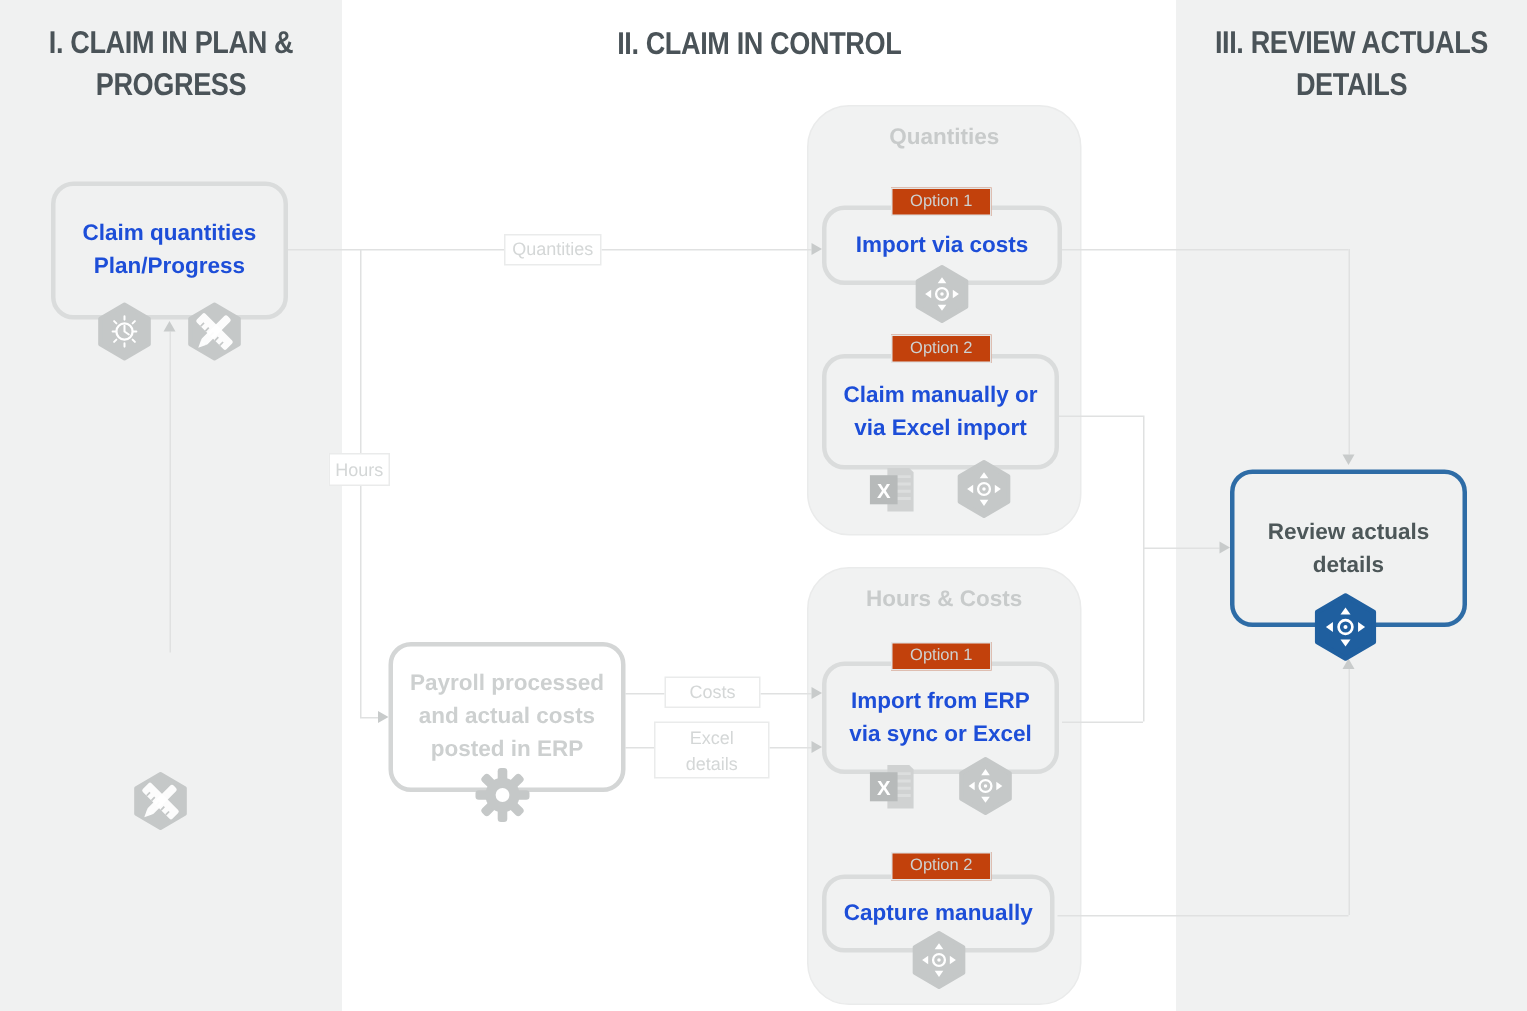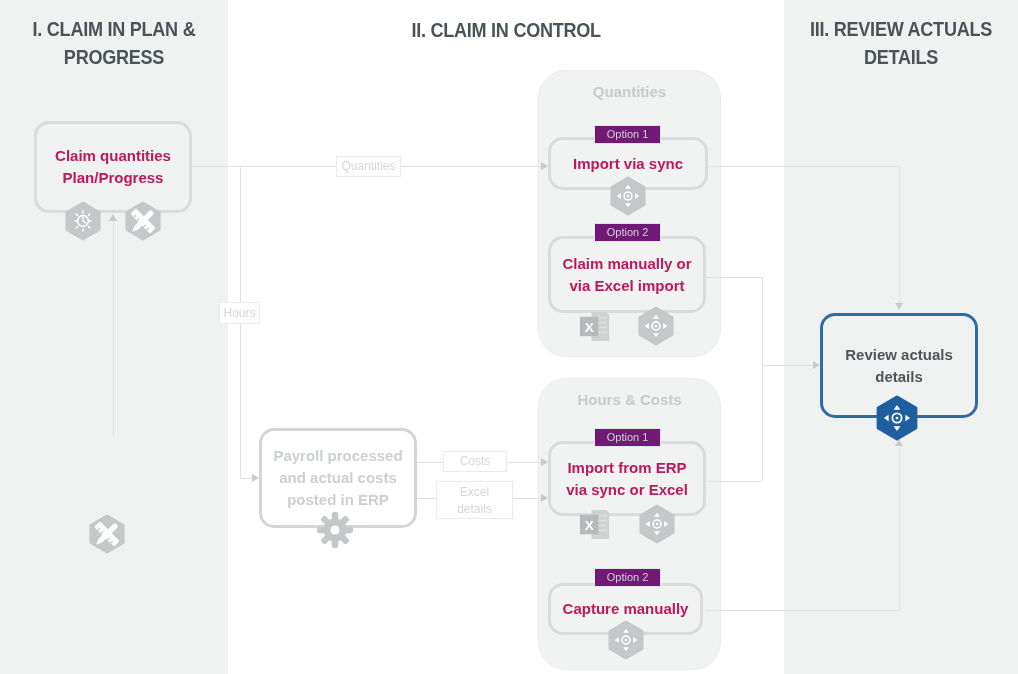--- a/index.html
+++ b/index.html
@@ -4,24 +4,24 @@
 <style>
   html,body{margin:0;padding:0;}
   body{font-family:"Liberation Sans", sans-serif;}
   .canvas{position:relative;width:1018px;height:674px;background:#ffffff;overflow:hidden;}
   .band{position:absolute;top:0;height:674px;background:#f0f1f1;}
   .colheader{position:absolute;text-align:center;font-weight:bold;font-size:21px;line-height:28px;color:#4a5358;}
   .colheader .cond{display:inline-block;transform:scaleX(0.86);transform-origin:50% 50%;letter-spacing:-0.3px;white-space:pre-line;}
   .group{position:absolute;background:#f1f2f2;border:1px solid #eaebeb;border-radius:28px;}
   .grouptitle{position:absolute;left:0;right:0;top:12px;text-align:center;font-weight:bold;font-size:15px;color:#c8cbcb;}
   .box{position:absolute;display:flex;align-items:center;justify-content:center;text-align:center;font-weight:bold;font-size:15px;line-height:22px;border-radius:15px;box-sizing:border-box;padding:4px 10px;}
-  .box-faded{border:3px solid #dadcdc;color:#be185d;}
+  .box-faded{border:3px solid #dadcdc;color:#1d4ed8;}
   .box-payroll{border:3px solid #d4d6d6;background:#ffffff;color:#cdd0d0;}
   .box-active{border:3px solid #2e6ca6;color:#4d5759;}
-  .optlabel{position:absolute;box-sizing:border-box;background:#701a75;border:1px solid #e3e4e4;text-align:center;font-size:11px;line-height:17px;color:#ced1d1;z-index:5;}
+  .optlabel{position:absolute;box-sizing:border-box;background:#c2410c;border:1px solid #e3e4e4;text-align:center;font-size:11px;line-height:17px;color:#ced1d1;z-index:5;}
   .hline{position:absolute;height:1px;background:#e0e1e1;z-index:1;}
   .vline{position:absolute;width:1px;background:#e0e1e1;z-index:1;}
   .linelabel{position:absolute;box-sizing:border-box;background:#ffffff;border:1px solid #eaebeb;text-align:center;font-size:12px;line-height:17px;color:#d4d7d7;z-index:4;}
   .arr{position:absolute;width:0;height:0;z-index:2;}
   .arr-r{border-top:4px solid transparent;border-bottom:4px solid transparent;border-left:7px solid #c8cbcb;}
   .arr-d{border-left:4px solid transparent;border-right:4px solid transparent;border-top:7px solid #c8cbcb;}
   .arr-u{border-left:4px solid transparent;border-right:4px solid transparent;border-bottom:7px solid #c8cbcb;}
   .icon{position:absolute;z-index:6;}
   .icon-gray{color:#c5c8c8;}
   .icon-blue{color:#1f5f9f;}
@@ -132,21 +132,21 @@
   <div class="box box-faded" style="left:34px;top:121px;width:158px;height:92px;z-index:3;">Claim quantities Plan/Progress</div>
 
   <div class="group" style="left:538px;top:70px;width:181px;height:285px;">
     <div class="grouptitle">Quantities</div>
   </div>
   <div class="group" style="left:538px;top:378px;width:181px;height:290px;">
     <div class="grouptitle">Hours &amp; Costs</div>
   </div>
 
   <div class="optlabel" style="left:594px;top:125px;width:67px;height:19px;">Option 1</div>
-  <div class="box box-faded" style="left:548px;top:137px;width:160px;height:53px;z-index:3;">Import via sync</div>
+  <div class="box box-faded" style="left:548px;top:137px;width:160px;height:53px;z-index:3;">Import via costs</div>
 
   <div class="optlabel" style="left:594px;top:223px;width:67px;height:19px;">Option 2</div>
   <div class="box box-faded" style="left:548px;top:236px;width:158px;height:77px;z-index:3;">Claim manually or via Excel import</div>
 
   <div class="optlabel" style="left:594px;top:428px;width:67px;height:19px;">Option 1</div>
   <div class="box box-faded" style="left:548px;top:441px;width:158px;height:75px;z-index:3;">Import from ERP via sync or Excel</div>
 
   <div class="optlabel" style="left:594px;top:568px;width:67px;height:19px;">Option 2</div>
   <div class="box box-faded" style="left:548px;top:583px;width:155px;height:52px;z-index:3;">Capture manually</div>
 

